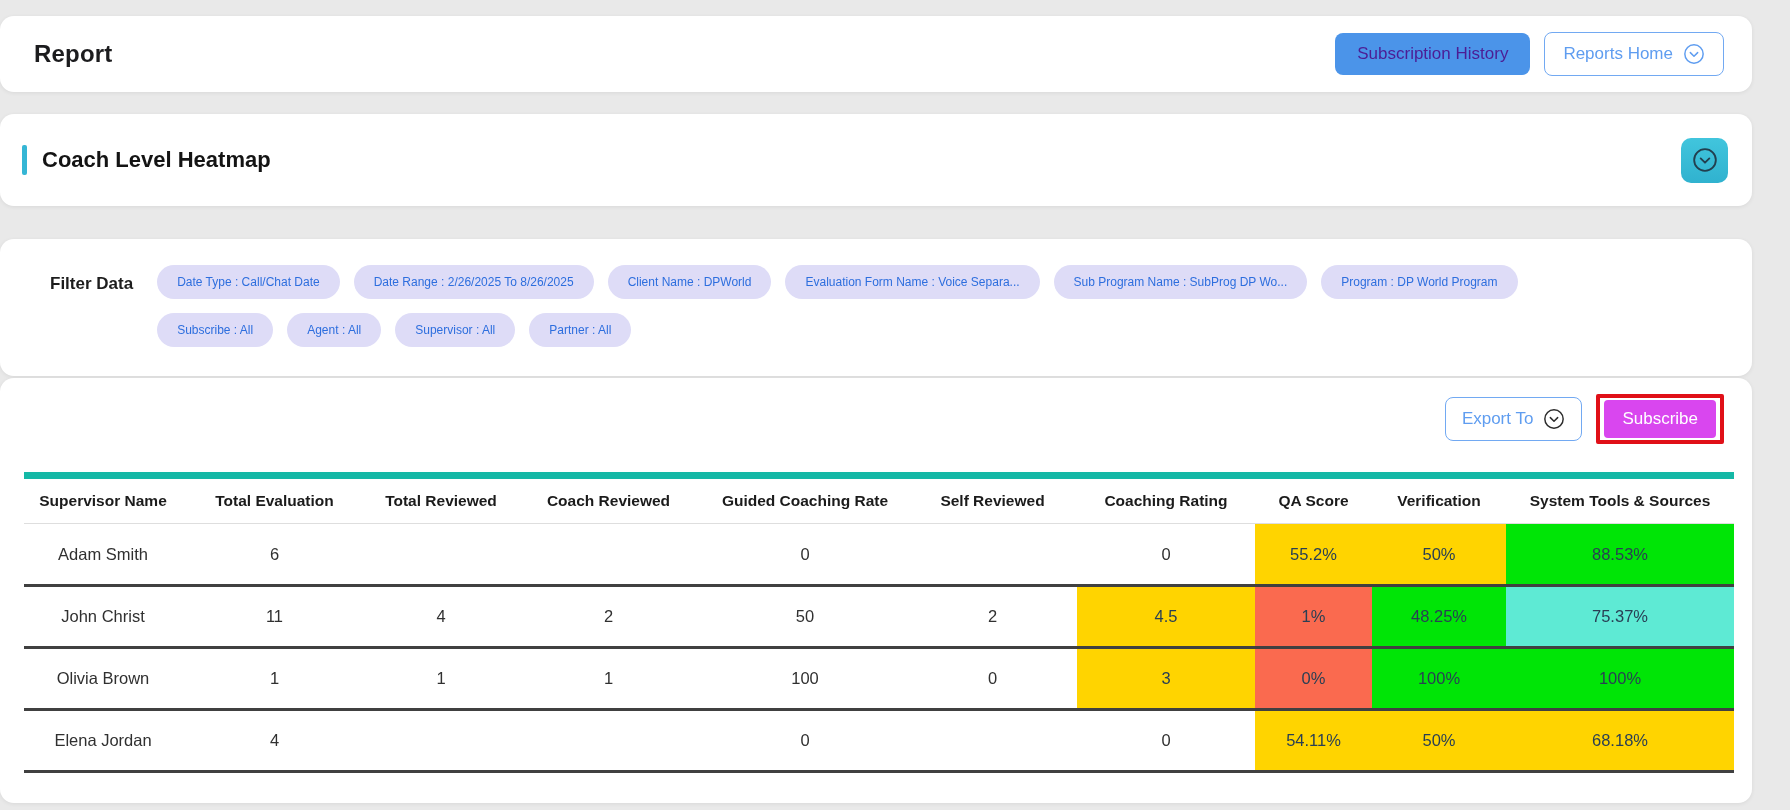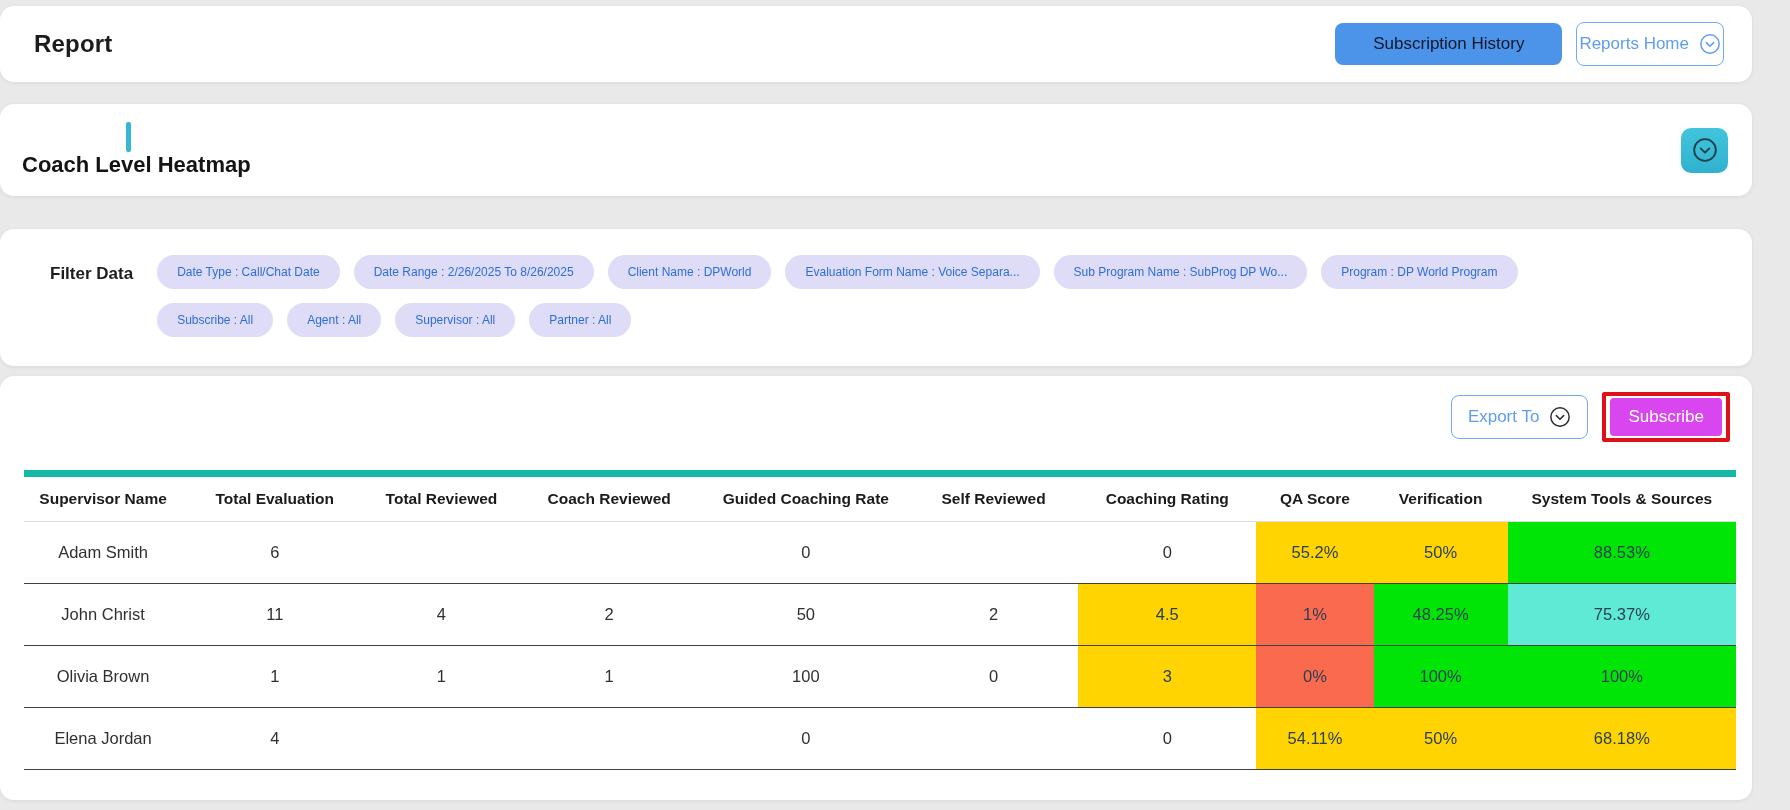--- a/index.html
+++ b/index.html
@@ -13,21 +13,21 @@
   .page { width:1752px; }
 
   .card {
     background:#fff;
     border-radius:14px;
     box-shadow:0 1px 4px rgba(0,0,0,0.07);
   }
 
   
   .topbar {
-    margin-top:6px;
+    margin-top:16px;
     height:76px;
     display:flex;
     align-items:center;
     justify-content:space-between;
     padding:0 28px 0 34px;
   }
   .topbar h1 { font-size:24px; font-weight:600; color:#1c1c1e; letter-spacing:0.2px; }
   .topbar-actions { display:flex; align-items:center; gap:14px; }
 
   .btn {
@@ -36,40 +36,40 @@
     border:none;
     border-radius:8px;
     cursor:pointer;
     display:inline-flex;
     align-items:center;
     gap:10px;
     background:#fff;
   }
   .btn-primary {
     background:#4b94e9;
-    color:#0f172a;
-    padding:11px 38px;
+    color:#4c1d95;
+    padding:11px 22px;
   }
   .btn-outline {
     border:1px solid #72a9f2;
     color:#5f9df0;
-    padding:10px 2px;
+    padding:10px 18px;
   }
   .icon-chevron { width:22px; height:22px; display:inline-block; }
 
   
   .section-header {
     margin-top:22px;
     height:92px;
     display:flex;
     align-items:center;
     justify-content:space-between;
     padding:0 24px 0 22px;
   }
-  .section-title-wrap { display:flex; align-items:center;flex-direction:column; }
+  .section-title-wrap { display:flex; align-items:center; }
   .accent-bar {
     width:5px; height:30px;
     background:#35b6d5;
     border-radius:2px;
     margin-right:15px;
   }
   .section-header h2 { font-size:22px; font-weight:700; color:#141414; }
   .collapse-btn {
     width:47px; height:45px;
     border:none; cursor:pointer;
@@ -103,23 +103,23 @@
     color:#2d6ede;
     font-size:12px;
     padding:10px 20px;
     border-radius:19px;
     white-space:nowrap;
     cursor:pointer;
   }
 
   
   .table-card {
-    margin-top:10px;
+    margin-top:2px;
     min-height:423px;
-    padding:12px 6px 30px 0;
+    padding:12px 12px 30px 0;
   }
   .toolbar {
     display:flex;
     justify-content:flex-end;
     align-items:center;
     gap:14px;
     padding:4px 16px 0 0;
   }
   .export-btn { padding:10px 16px; font-size:17px; border-radius:8px; }
   .export-btn .icon-chevron { color:#2c2c2c; }
@@ -148,21 +148,21 @@
   thead tr { border-top:7px solid #14b8a6; border-bottom:1px solid #dedede; }
   th {
     font-size:15.5px;
     font-weight:700;
     color:#1b1b1b;
     text-align:center;
     padding:13px 4px;
     white-space:nowrap;
     overflow:hidden;
   }
-  tbody tr { border-bottom:1px solid #404040; }
+  tbody tr { border-bottom:3px solid #404040; }
   td {
     height:62px;
     text-align:center;
     font-size:16.5px;
     color:#303030;
     padding:0 4px;
   }
   td.heat { color:#293f54; font-weight:500; }
 </style>
 </head>

